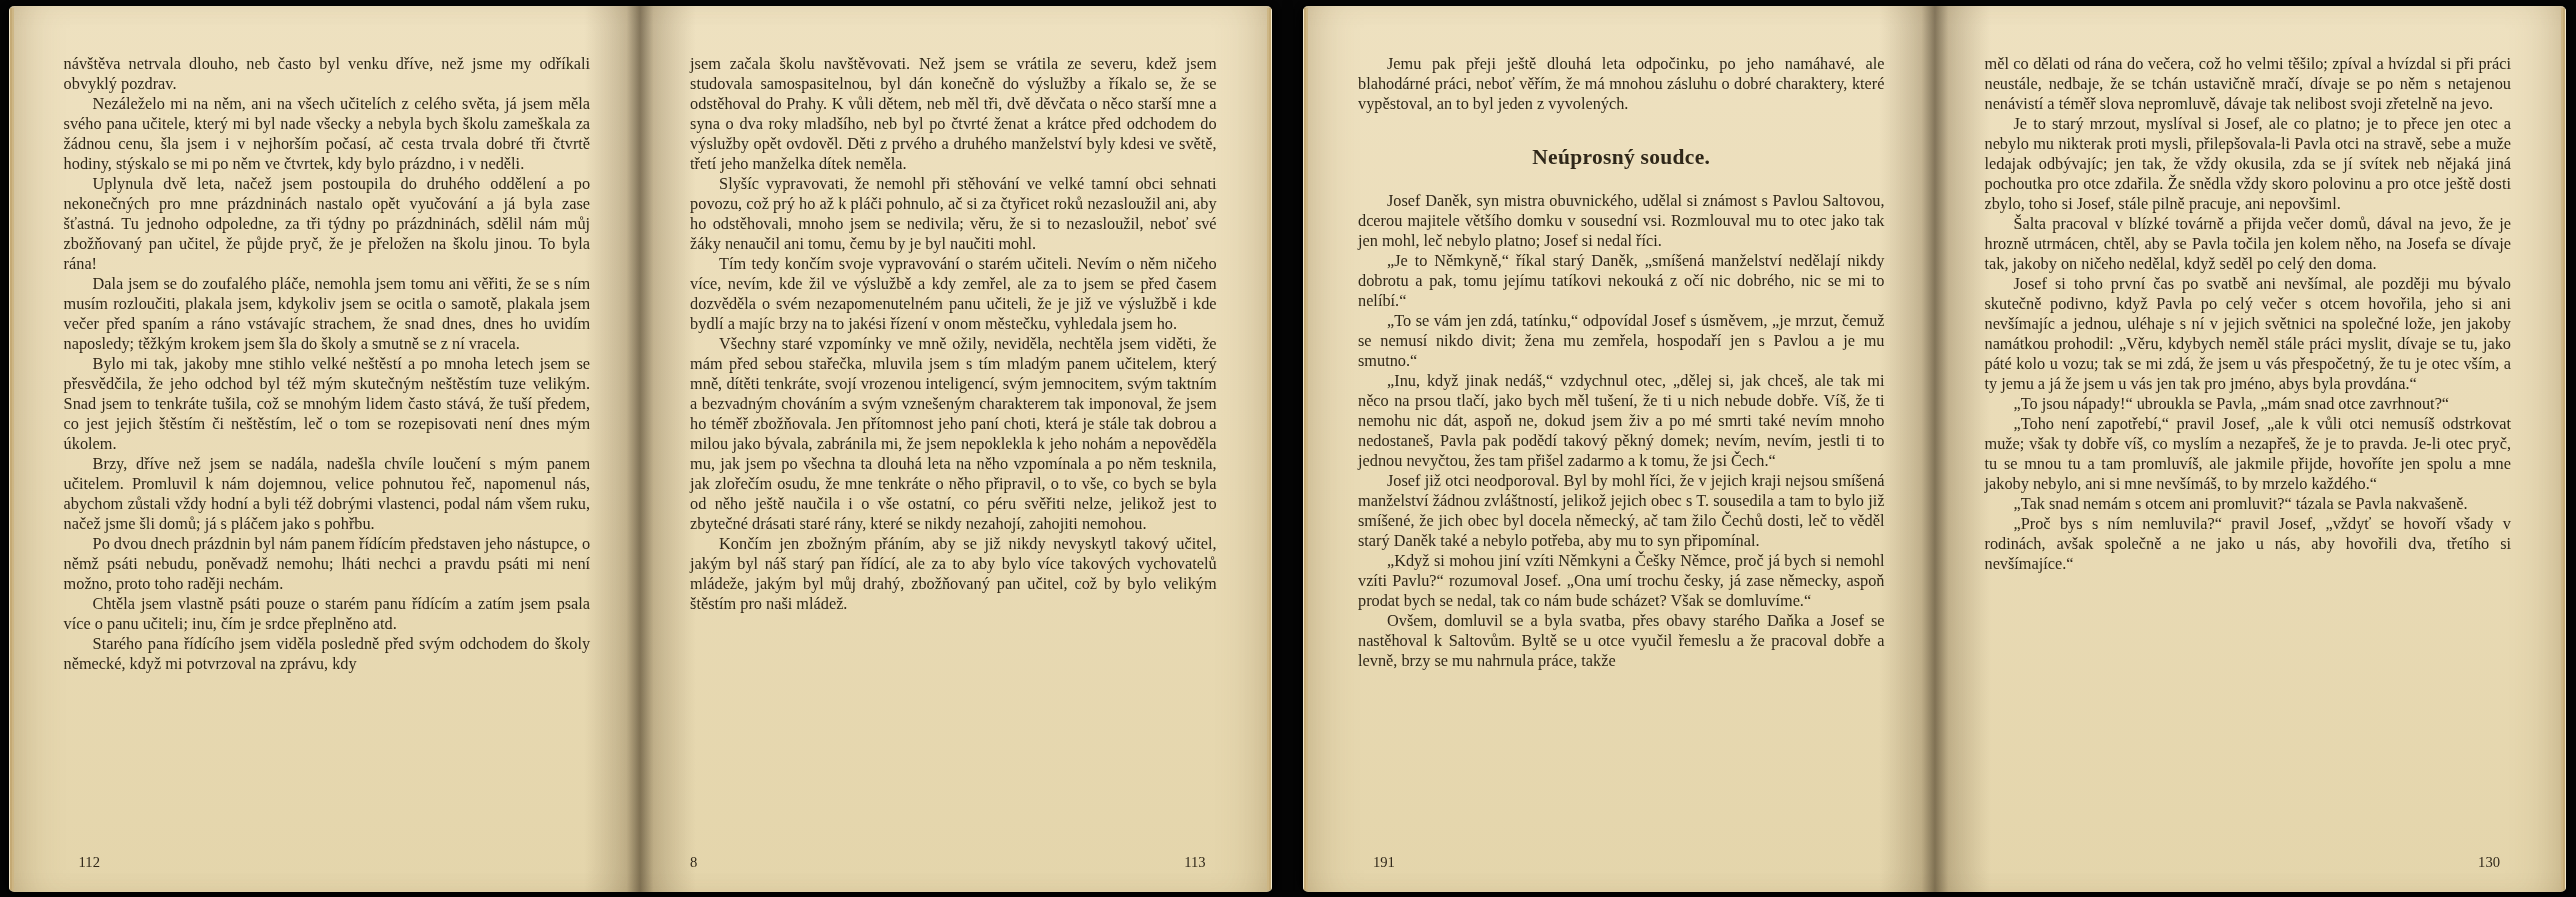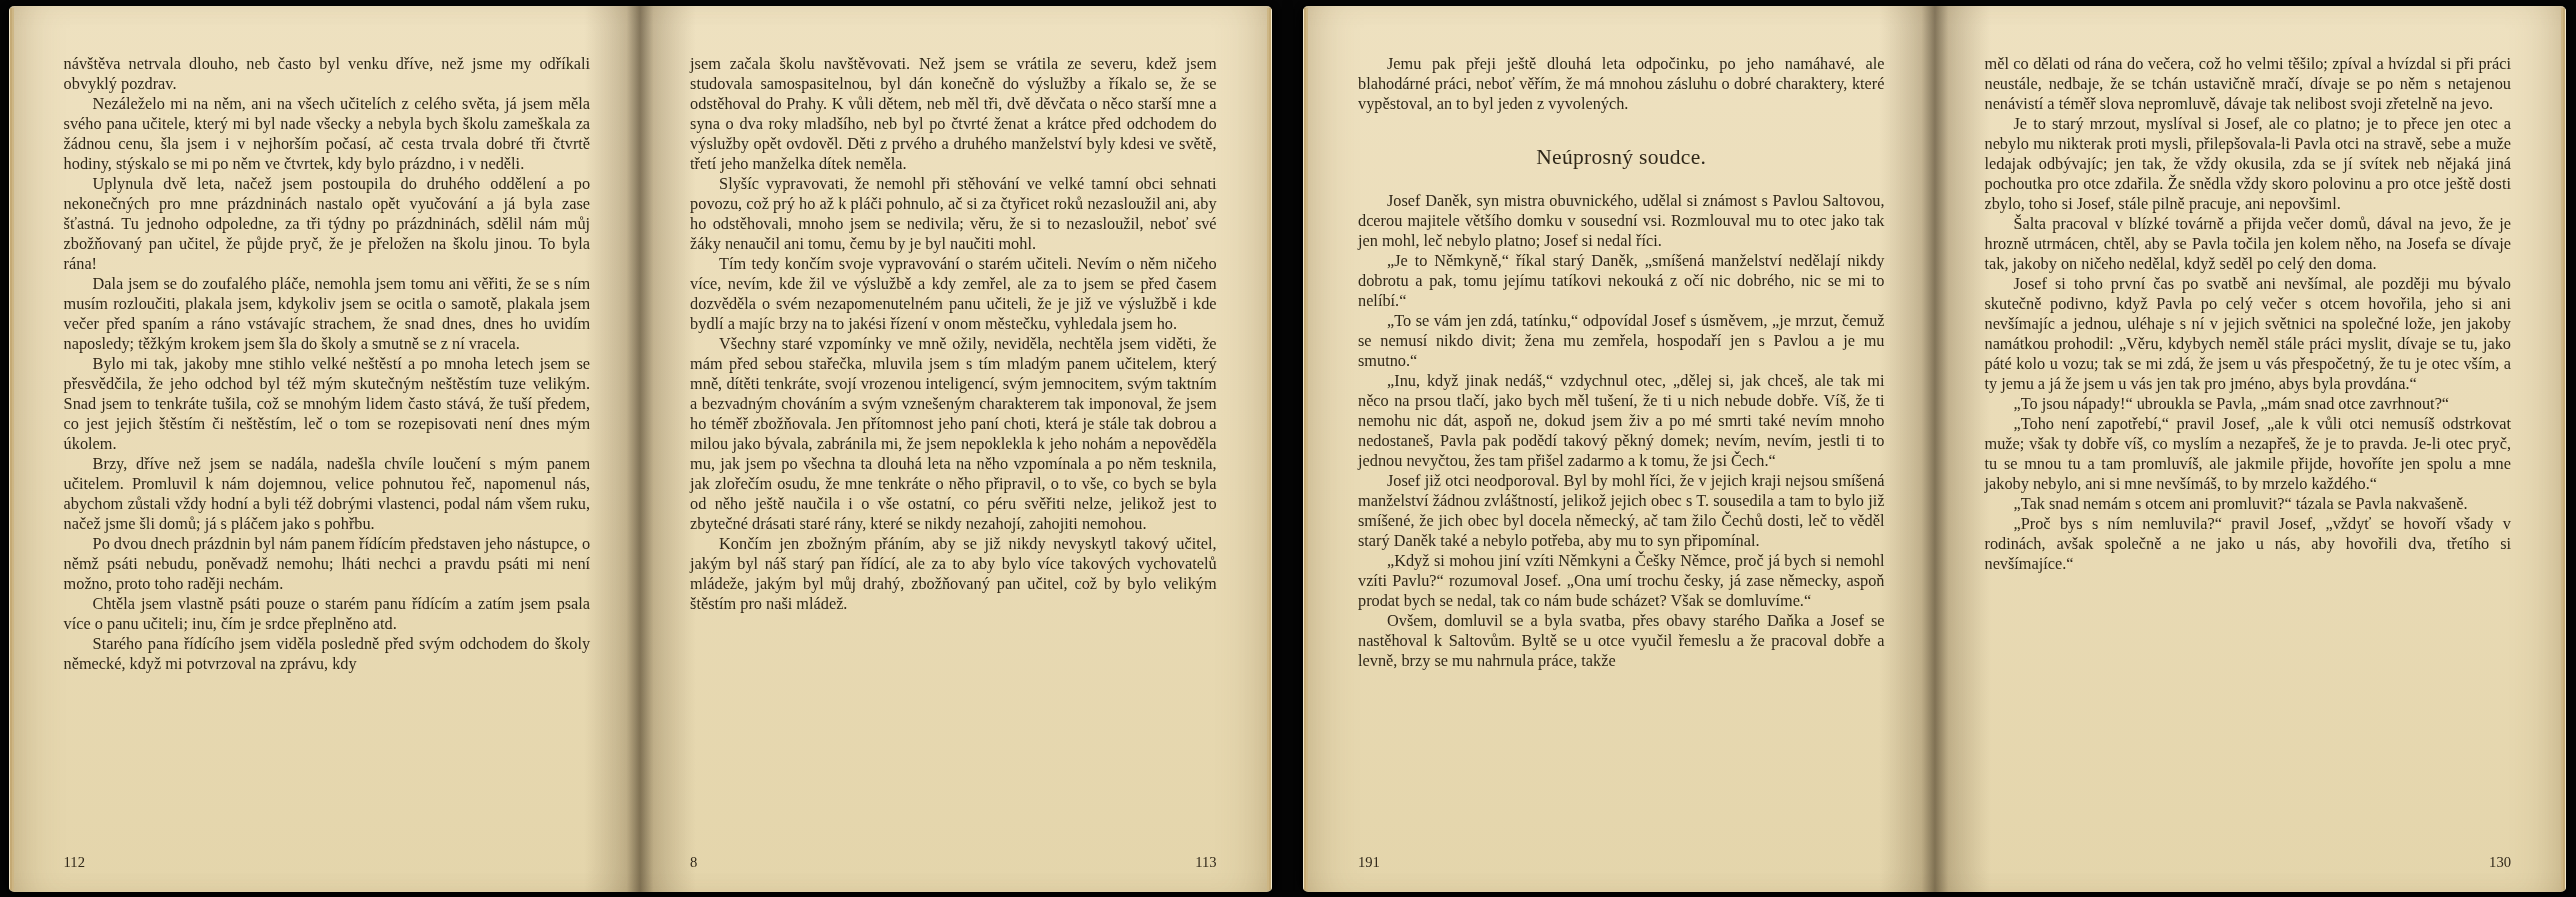--- a/index.html
+++ b/index.html
@@ -63,32 +63,32 @@
     text-rendering:optimizeLegibility;
   }
   .page-verso .page-text{ left:55px; right:50px; }
   .page-recto .page-text{ left:50px; right:55px; }
 
   .para{ margin:0; text-indent:29px; }
   .para.no-indent{ text-indent:0; }
 
   .chapter-heading{
     margin:33px 0 24px;
-    font-size:21.5px; font-weight:normal;
+    font-size:21.5px; font-weight:bold;
     text-align:center; text-indent:0;
     letter-spacing:0.3px;
   }
 
   .page-footer{
     position:absolute; bottom:20.6px;
     display:flex; justify-content:space-between;
     font-size:14.6px;
   }
-  .page-verso .page-footer{ left:55px; right:50px; }
-  .page-recto .page-footer{ left:50px; right:55px; }
+  .page-verso .page-footer{ left:70px; right:50px; }
+  .page-recto .page-footer{ left:50px; right:66px; }
 </style>
 </head>
 <body>
 
 <div class="stage">
 
   <section class="spread spread-left">
     <div class="page page-verso">
       <div class="page-text">
           <p class="para no-indent">návštěva netrvala dlouho, neb často byl venku dříve, než jsme my odříkali obvyklý pozdrav.</p>

